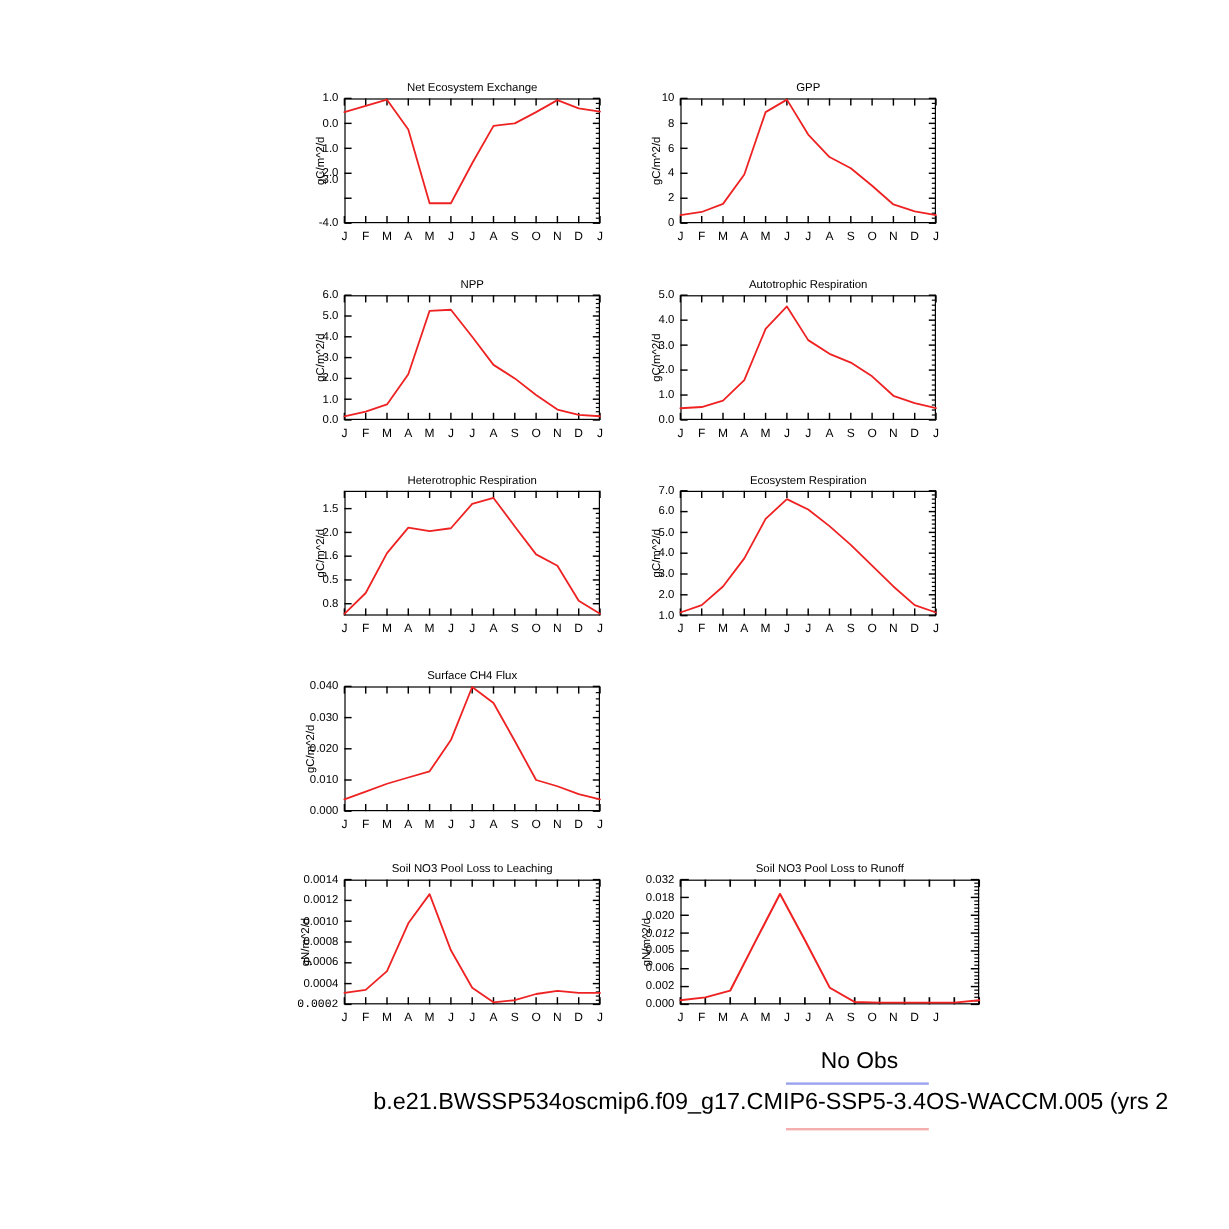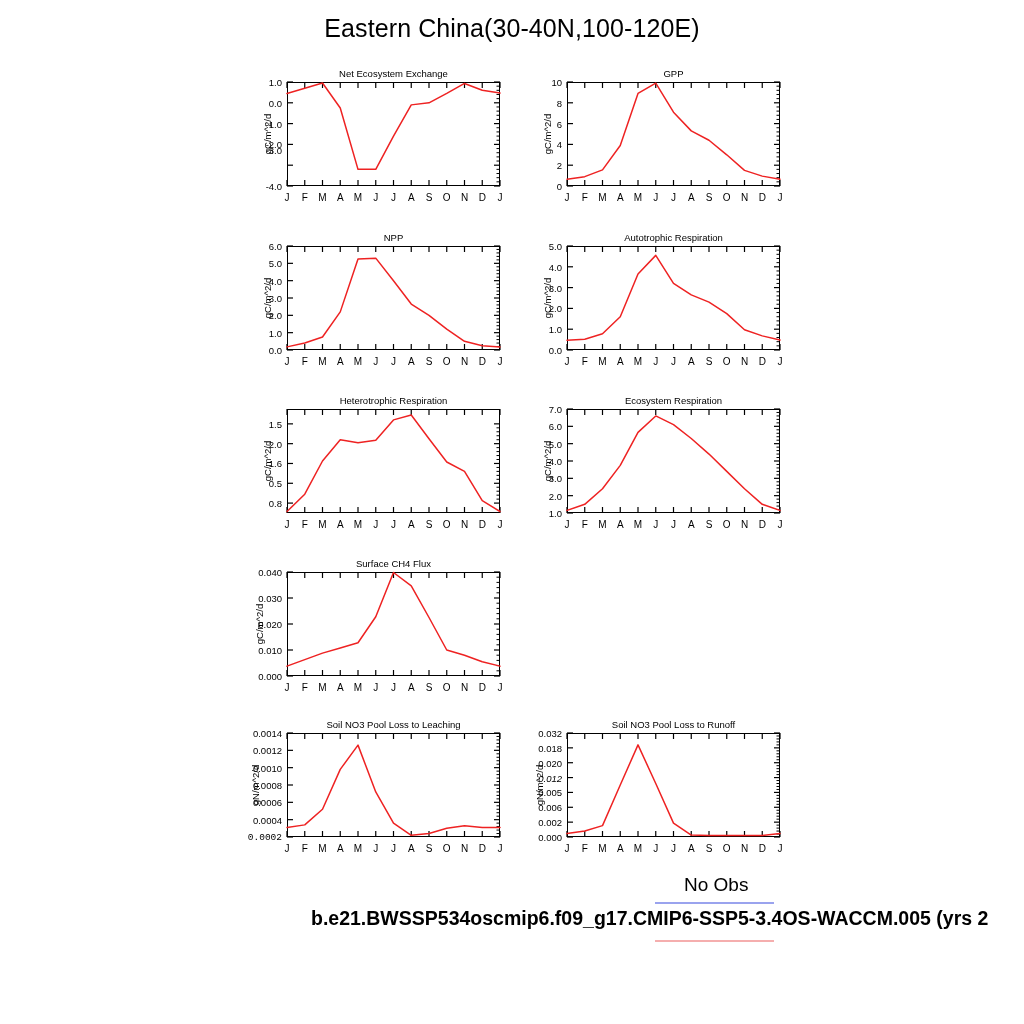--- a/index.html
+++ b/index.html
@@ -58,21 +58,20 @@
   .legend-rule{position:absolute;height:2.4px;}
   .legend-model{
     position:absolute;font-size:19.5px;white-space:nowrap;
   }
 </style>
 </head>
 <body>
 
 <div id="page">
 
-  <div class="main-title">Eastern China(30-40N,100-120E)</div>
 
   <div id="panels">
       <div class="panel" style="left: 287px; top: 82px; width: 213px; height: 104px;">
         <div class="panel-title">Net Ecosystem Exchange</div>
         <div class="frame"></div>
         <svg class="svgwrap" viewBox="0 0 213 104" preserveAspectRatio="none">
           <line x1="0" x2="0" y1="0" y2="6" class="tick"></line>
           <line x1="0" x2="0" y1="104" y2="98" class="tick"></line>
           <line x1="17.75" x2="17.75" y1="0" y2="6" class="tick"></line>
           <line x1="17.75" x2="17.75" y1="104" y2="98" class="tick"></line>
@@ -748,21 +747,21 @@
         <div class="xlab" style="left: 71px;">M</div>
         <div class="xlab" style="left: 88.75px;">J</div>
         <div class="xlab" style="left: 106.5px;">J</div>
         <div class="xlab" style="left: 124.25px;">A</div>
         <div class="xlab" style="left: 142px;">S</div>
         <div class="xlab" style="left: 159.75px;">O</div>
         <div class="xlab" style="left: 177.5px;">N</div>
         <div class="xlab" style="left: 195.25px;">D</div>
         <div class="xlab" style="left: 213px;">J</div>
       </div>
-      <div class="panel" style="left: 567px; top: 733px; width: 213px; height: 104px;">
+      <div class="panel" style="left: 567px; top: 733px; width: 249px; height: 104px;">
         <div class="panel-title">Soil NO3 Pool Loss to Runoff</div>
         <div class="frame"></div>
         <svg class="svgwrap" viewBox="0 0 213 104" preserveAspectRatio="none">
           <line x1="0" x2="0" y1="0" y2="6" class="tick"></line>
           <line x1="0" x2="0" y1="104" y2="98" class="tick"></line>
           <line x1="17.75" x2="17.75" y1="0" y2="6" class="tick"></line>
           <line x1="17.75" x2="17.75" y1="104" y2="98" class="tick"></line>
           <line x1="35.5" x2="35.5" y1="0" y2="6" class="tick"></line>
           <line x1="35.5" x2="35.5" y1="104" y2="98" class="tick"></line>
           <line x1="53.25" x2="53.25" y1="0" y2="6" class="tick"></line>
@@ -851,16 +850,16 @@
         <div class="xlab" style="left: 142px;">S</div>
         <div class="xlab" style="left: 159.75px;">O</div>
         <div class="xlab" style="left: 177.5px;">N</div>
         <div class="xlab" style="left: 195.25px;">D</div>
         <div class="xlab" style="left: 213px;">J</div>
       </div>
     </div>
 
   <div class="legend-noobs" style="left: 684px; top: 874px;">No Obs</div>
   <div class="legend-rule" style="left: 655px; top: 902px; width: 119px; background: rgb(154, 163, 238);"></div>
-  <div class="legend-model" style="left: 311px; top: 907px; font-weight: bold;">b.e21.BWSSP534oscmip6.f09_g17.CMIP6-SSP5-3.4OS-WACCM.005 (yrs 2</div>
+  <div class="legend-model" style="left: 311px; top: 907px;">b.e21.BWSSP534oscmip6.f09_g17.CMIP6-SSP5-3.4OS-WACCM.005 (yrs 2</div>
   <div class="legend-rule" style="left: 655px; top: 940px; width: 119px; background: rgb(245, 174, 174);"></div>
 
 </div>
 
 </body></html>

